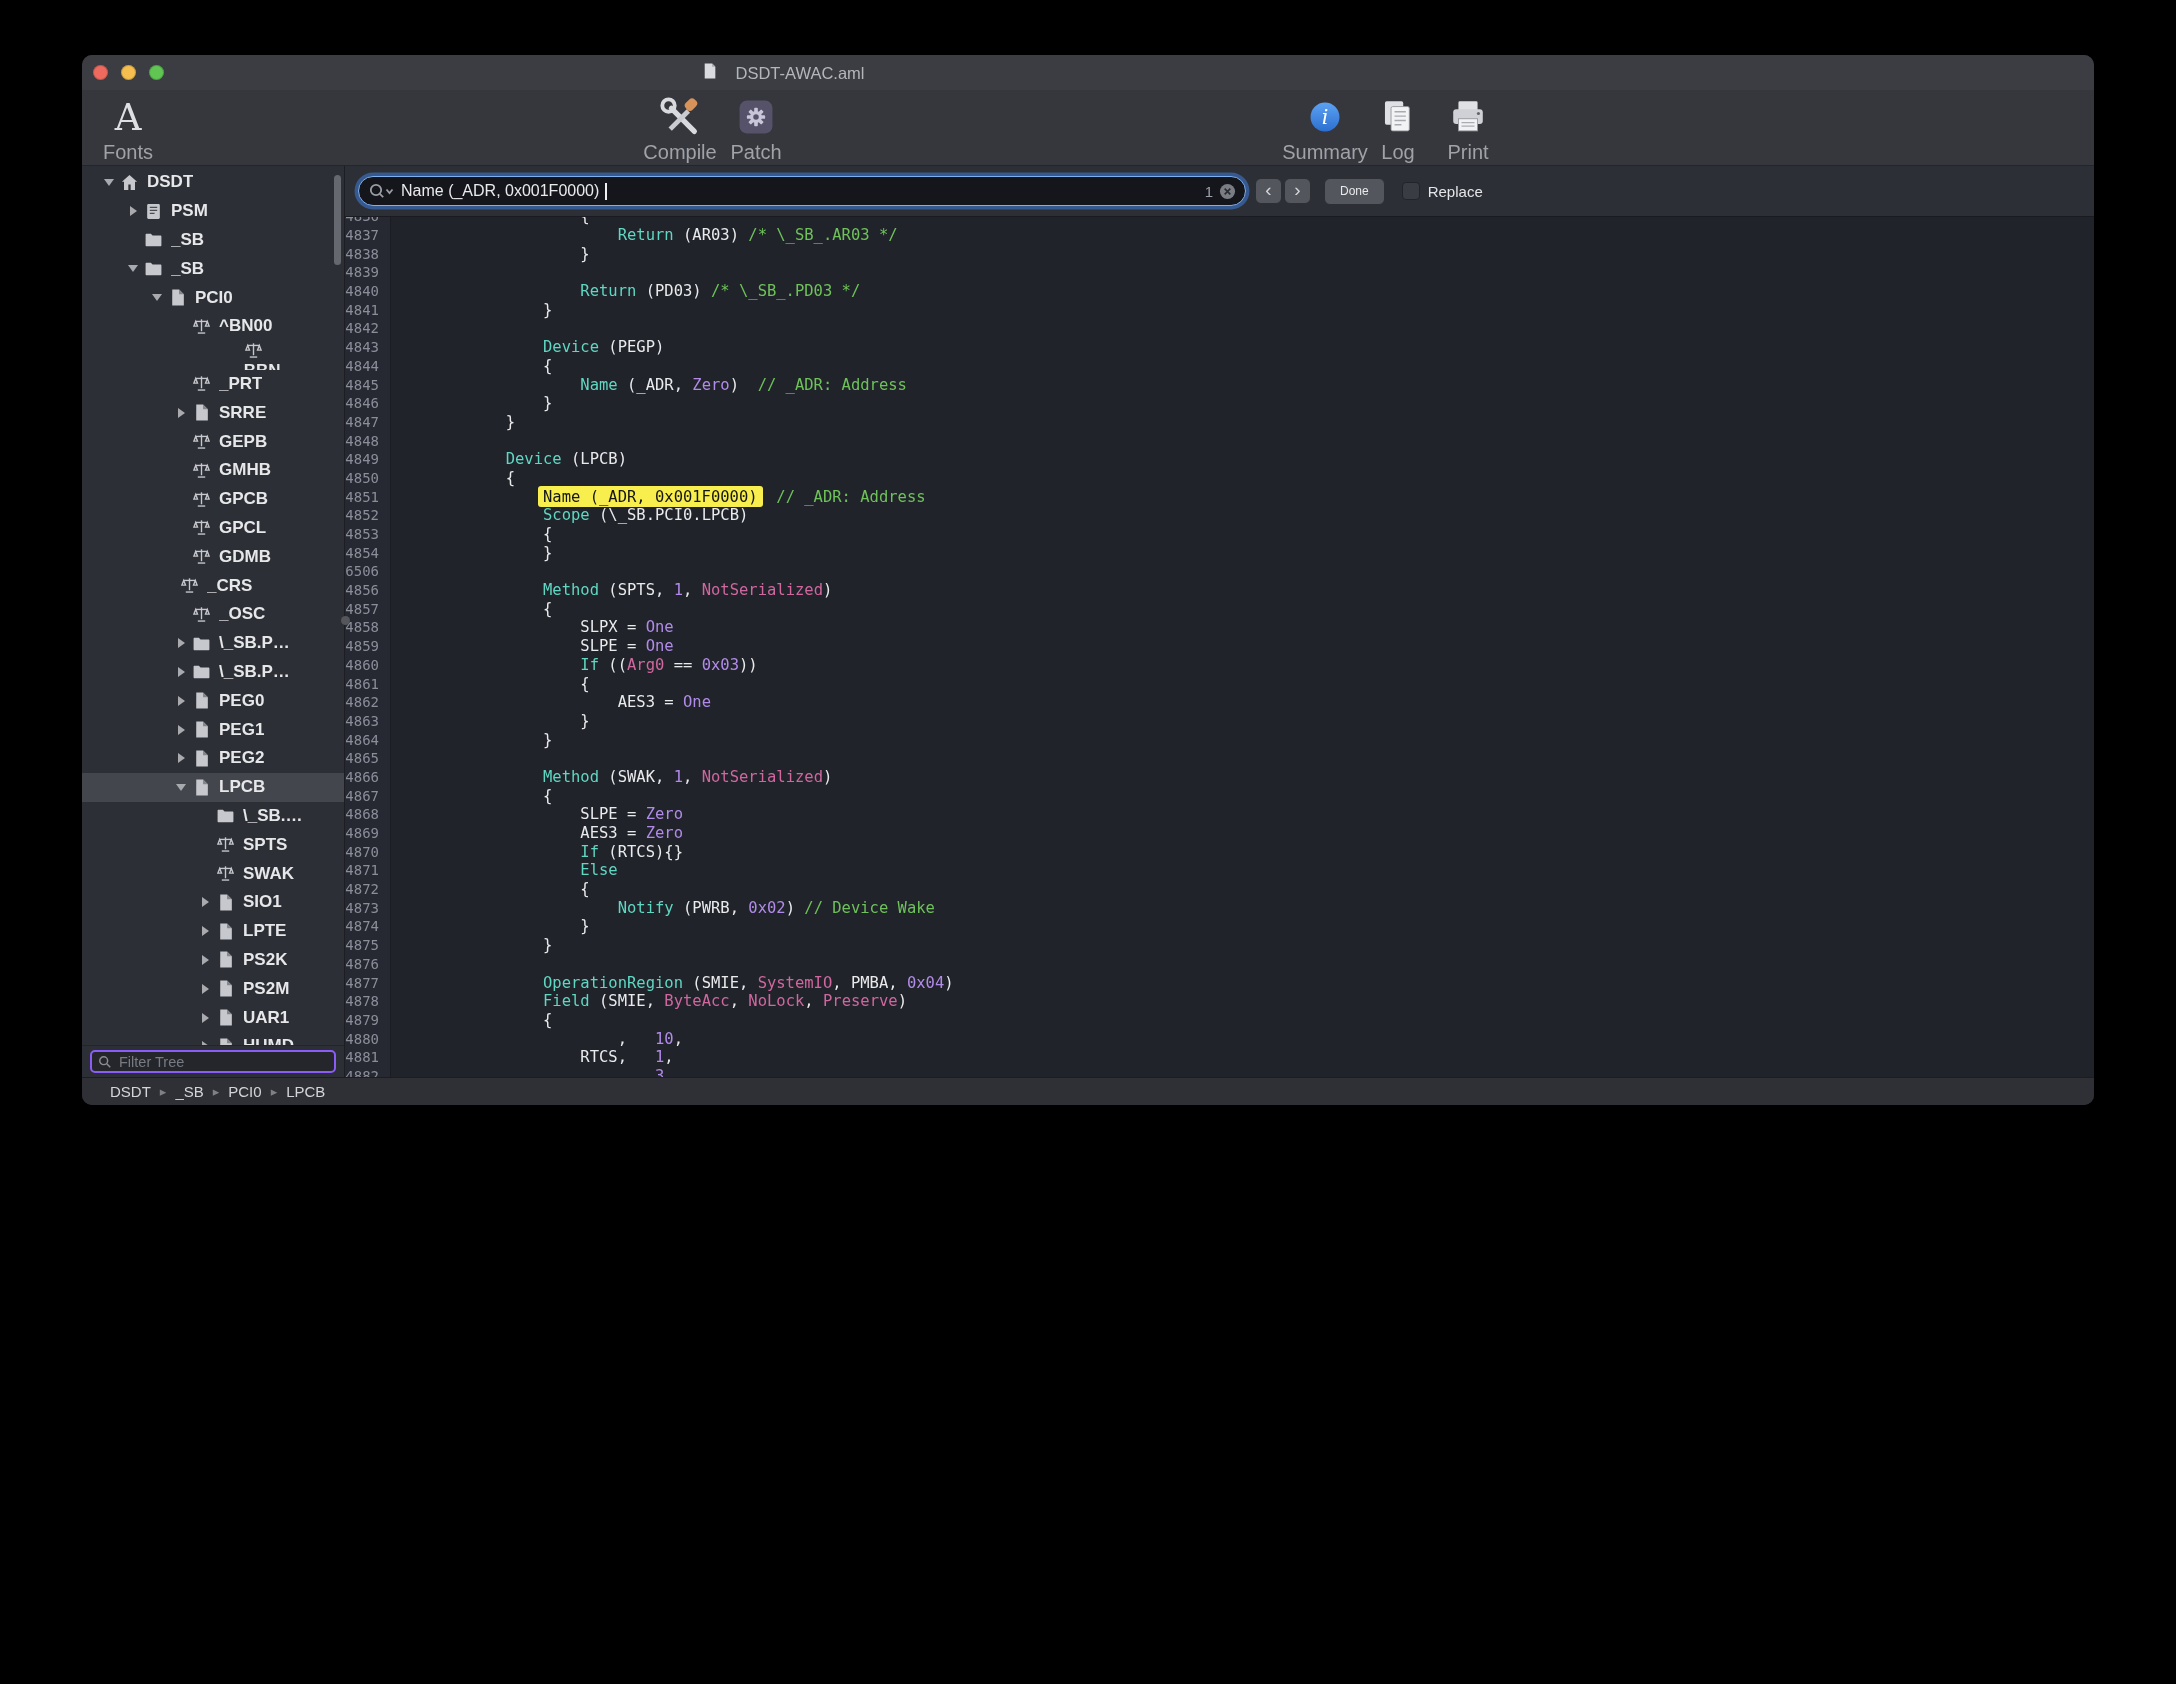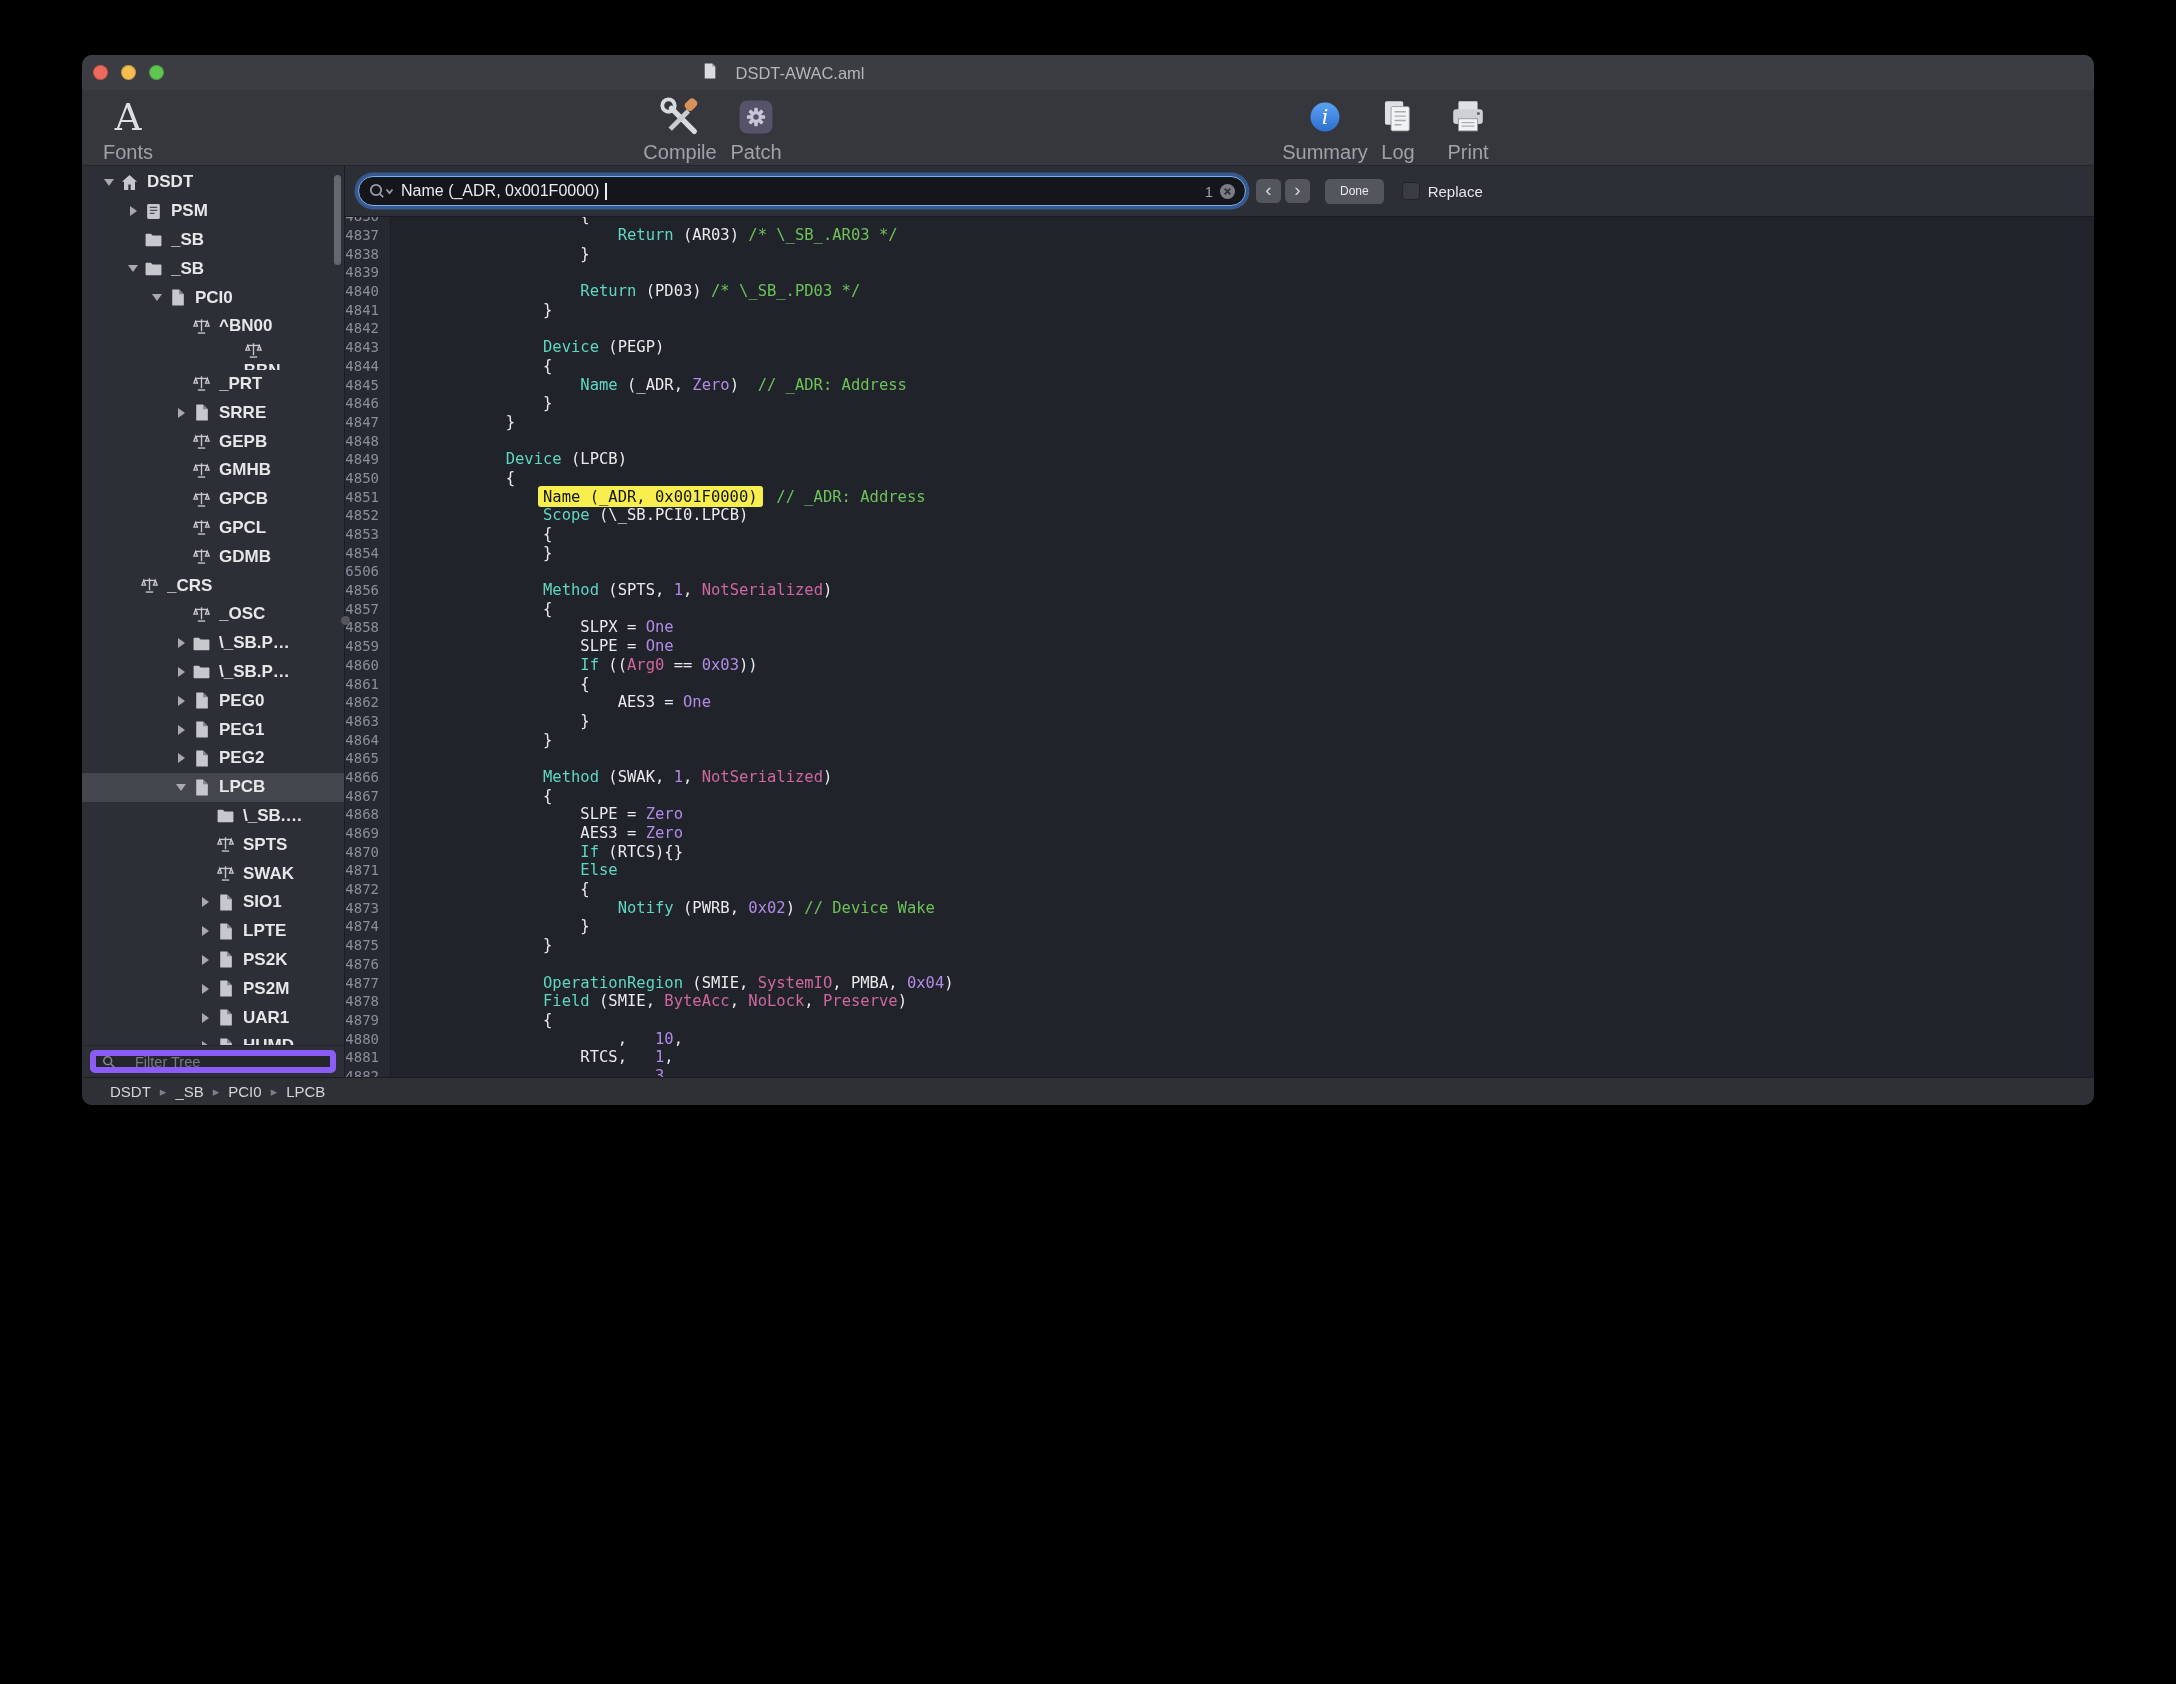--- a/index.html
+++ b/index.html
@@ -41,22 +41,22 @@
   .tr-arrow{width:22px;display:flex;justify-content:center;flex:none;}
   .arr-down{width:0;height:0;border-left:5.5px solid transparent;border-right:5.5px solid transparent;
     border-top:7px solid #A8AAAF;}
   .arr-right{width:0;height:0;border-top:5.5px solid transparent;border-bottom:5.5px solid transparent;
     border-left:7px solid #A8AAAF;}
   .tr-icon{width:26px;height:20px;display:flex;align-items:center;flex:none;}
   .tr-icon svg{width:19px;height:19px;}
   .tr-label{margin-left:1px;overflow:hidden;text-overflow:ellipsis;}
   .tree-scrollbar{position:absolute;right:3px;top:9px;width:7px;height:90px;border-radius:4px;background:#66686F;}
   .filter-row{height:32px;border-top:1px solid #24252B;display:flex;align-items:center;padding:0 8px;flex:none;}
-  .filter-box{flex:1;height:23px;background:#24262C;border:6px solid #8b5cf6;border-radius:5px;
-    display:flex;align-items:center;padding:0 6px;gap:17px;}
+  .filter-box{flex:1;height:23px;background:#24262C;border:2px solid #8b5cf6;border-radius:5px;
+    display:flex;align-items:center;padding:0 6px;gap:5px;}
   .filter-input{flex:1;background:transparent;border:none;outline:none;color:#C8CACE;font-size:14.5px;
     font-family:"Liberation Sans",sans-serif;}
   .filter-input::placeholder{color:#787B82;}
   .splitter-dot{position:absolute;left:259px;top:450px;width:9px;height:9px;border-radius:50%;
     background:#54565C;z-index:5;}
 
   
   .editor{flex:1;display:flex;flex-direction:column;background:#21232B;min-width:0;}
   .search-strip{height:51px;background:#2D2F36;border-bottom:1px solid #1A1B20;display:flex;
     align-items:center;flex:none;}
@@ -379,21 +379,21 @@
                   <path d="M9 2.2V13.5"></path>
                   <path d="M3.5 4.2H14.5"></path>
                   <path d="M3.5 4.2 1.8 8.6h3.4Z"></path>
                   <path d="M14.5 4.2 12.8 8.6h3.4Z"></path>
                   <path d="M5.5 15.2h7"></path>
                 </g>
               </svg>
             </span>
             <span class="tr-label">GDMB</span>
           </div>
-          <div class="tree-row" style="padding-left: 36px; text-align: center;">
+          <div class="tree-row" style="padding-left: 76px; text-align: center;">
             <span class="tr-arrow"></span>
             <span class="tr-icon">
               <svg viewBox="0 0 18 18">
                 <g stroke="#C6C8CD" stroke-width="1.3" fill="none">
                   <path d="M9 2.2V13.5"></path>
                   <path d="M3.5 4.2H14.5"></path>
                   <path d="M3.5 4.2 1.8 8.6h3.4Z"></path>
                   <path d="M14.5 4.2 12.8 8.6h3.4Z"></path>
                   <path d="M5.5 15.2h7"></path>
                 </g>

